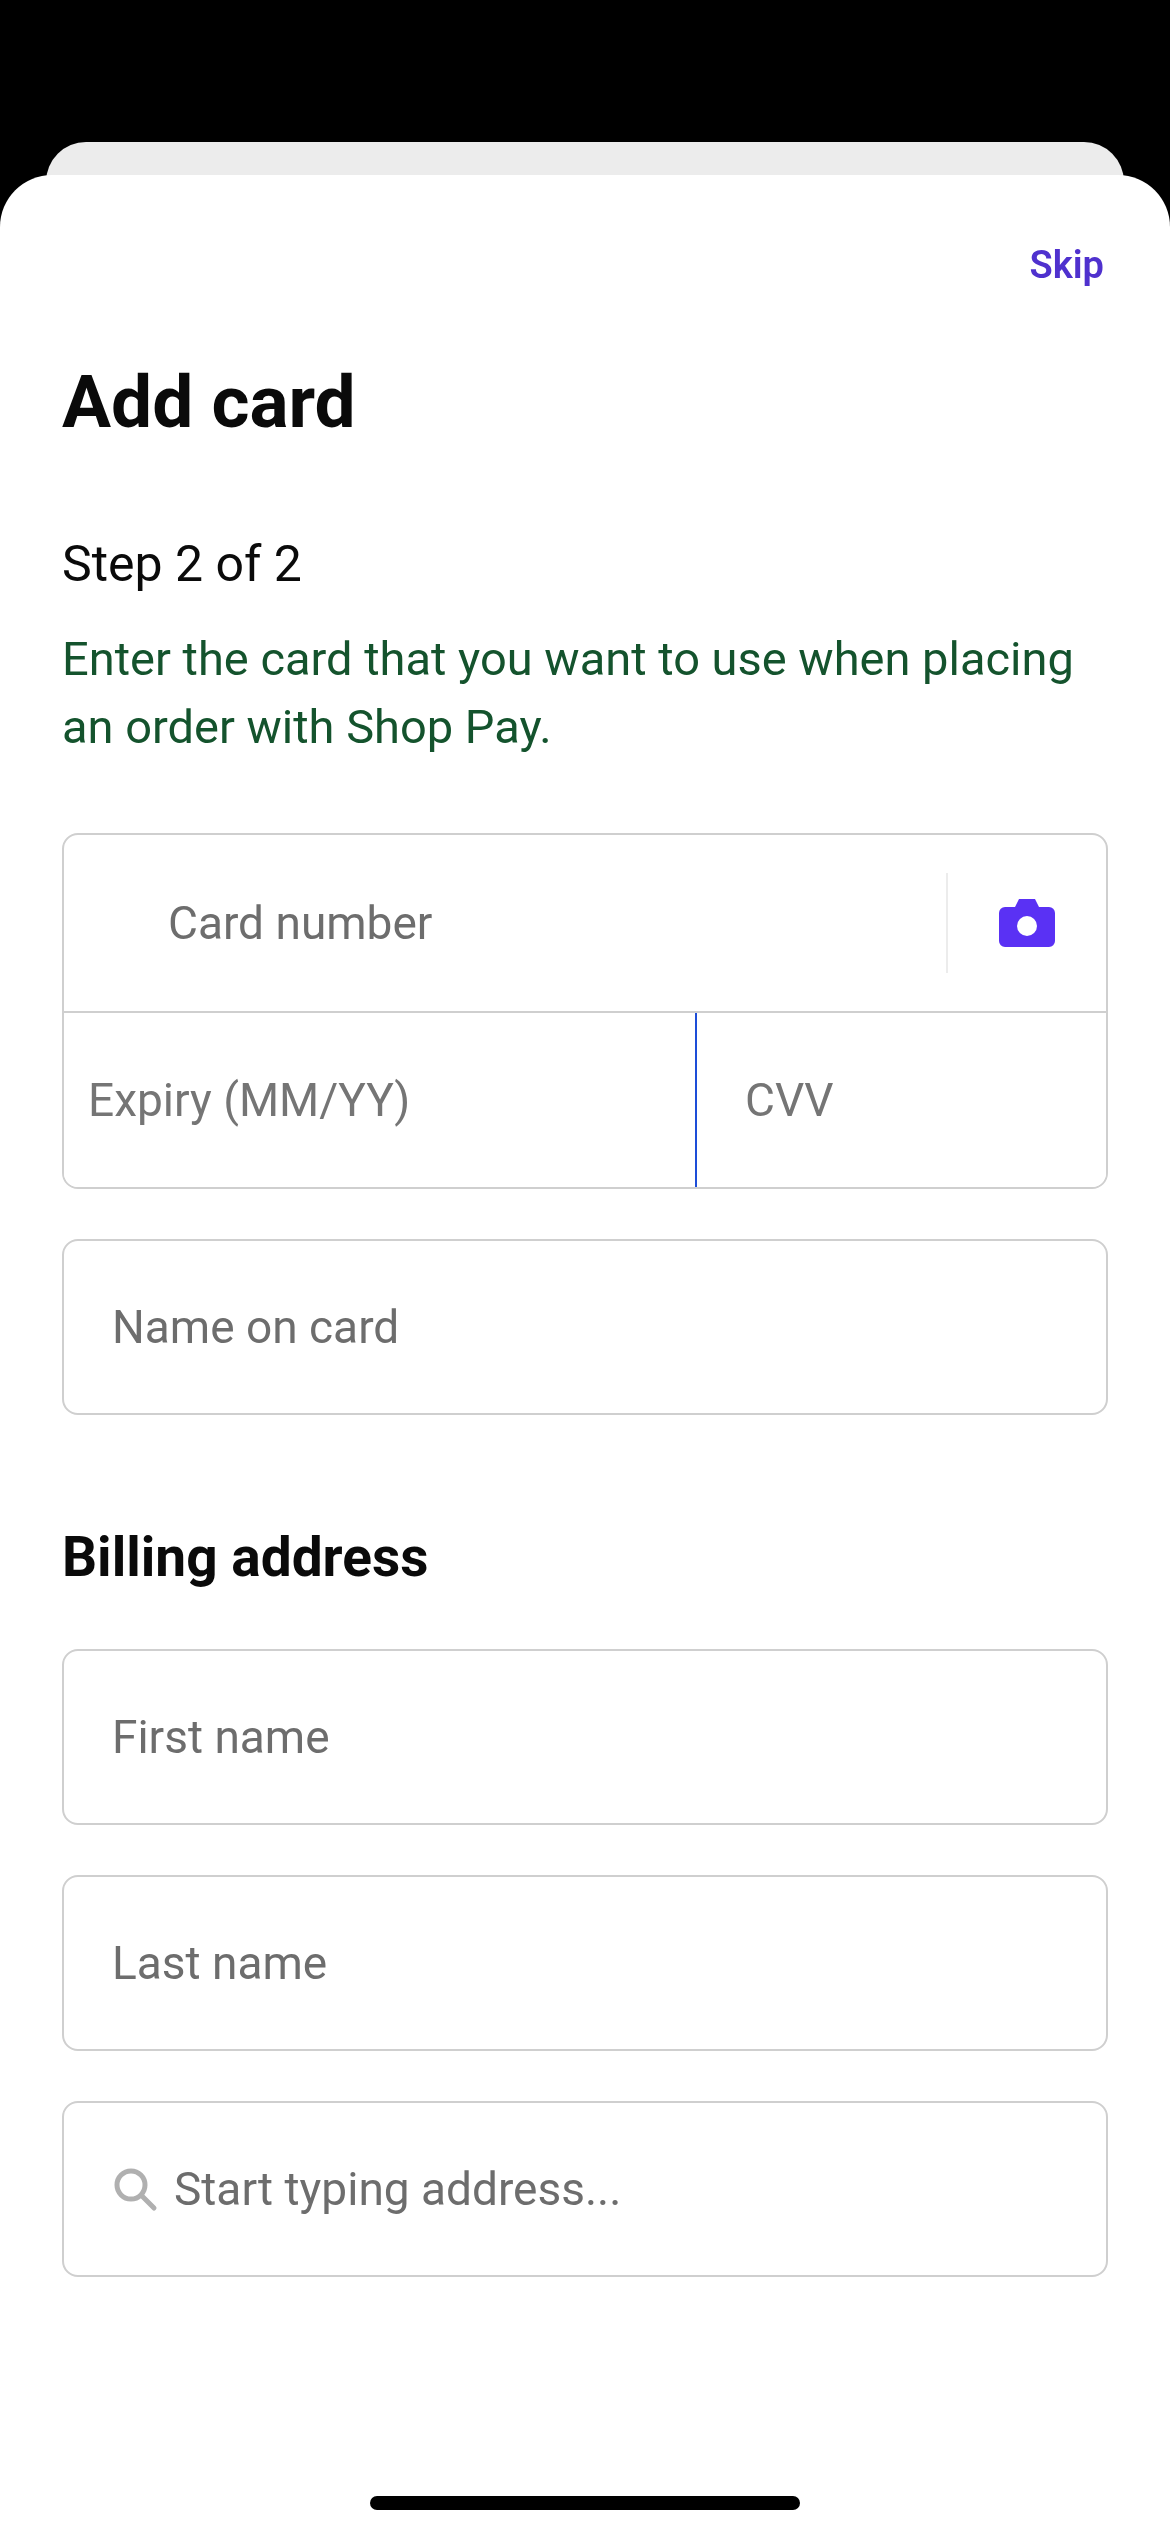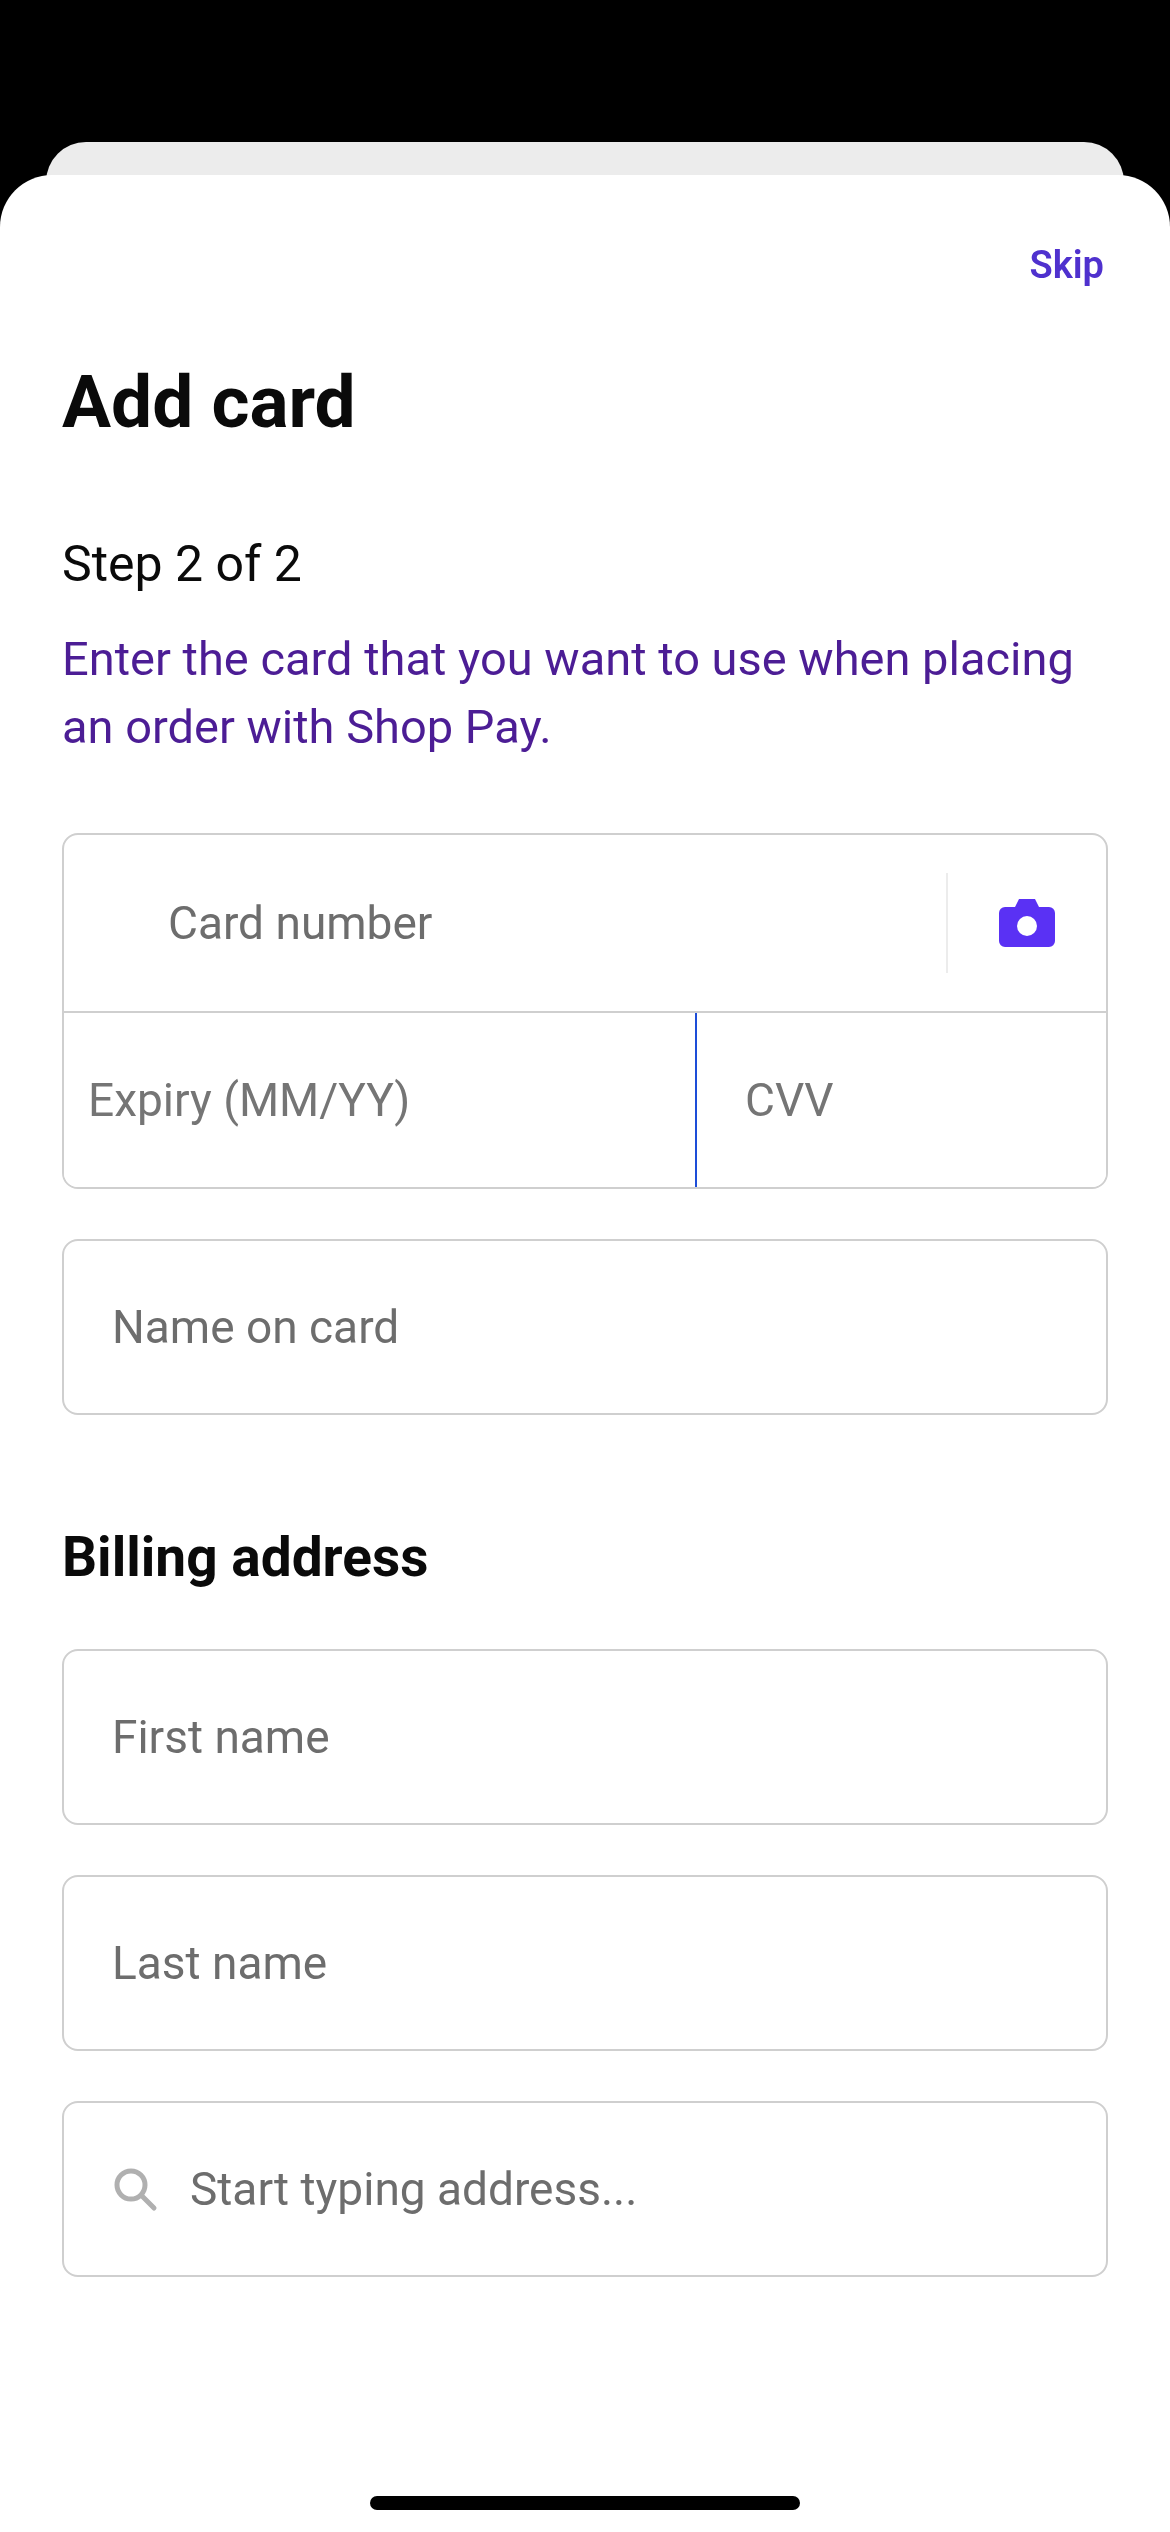--- a/index.html
+++ b/index.html
@@ -71,21 +71,21 @@
     }
     .step {
       font-size: 50px;
       font-weight: 400;
       color: #0A0A0A;
       margin-bottom: 32px;
     }
     .desc {
       font-size: 47px;
       font-weight: 400;
-      color: #4c1d95;
+      color: #14532d;
       line-height: 1.45;
       margin-bottom: 72px;
     }
     .card-group {
       border: 2px solid #CFCFCF;
       border-radius: 16px;
       overflow: hidden;
     }
     .card-number-row {
       display: flex;
@@ -198,21 +198,21 @@
       margin-right: 36px;
     }
     .address-field {
       border: 2px solid #CFCFCF;
       border-radius: 16px;
       height: 176px;
       margin-top: 50px;
       display: flex;
       align-items: center;
       padding: 0 48px;
-      gap: 32px;
+      gap: 16px;
     }
     .address-input {
       border: none;
       font-size: 46px;
       flex: 1;
       height: 100%;
       outline: none;
       color: #0A0A0A;
     }
     .home-indicator {

